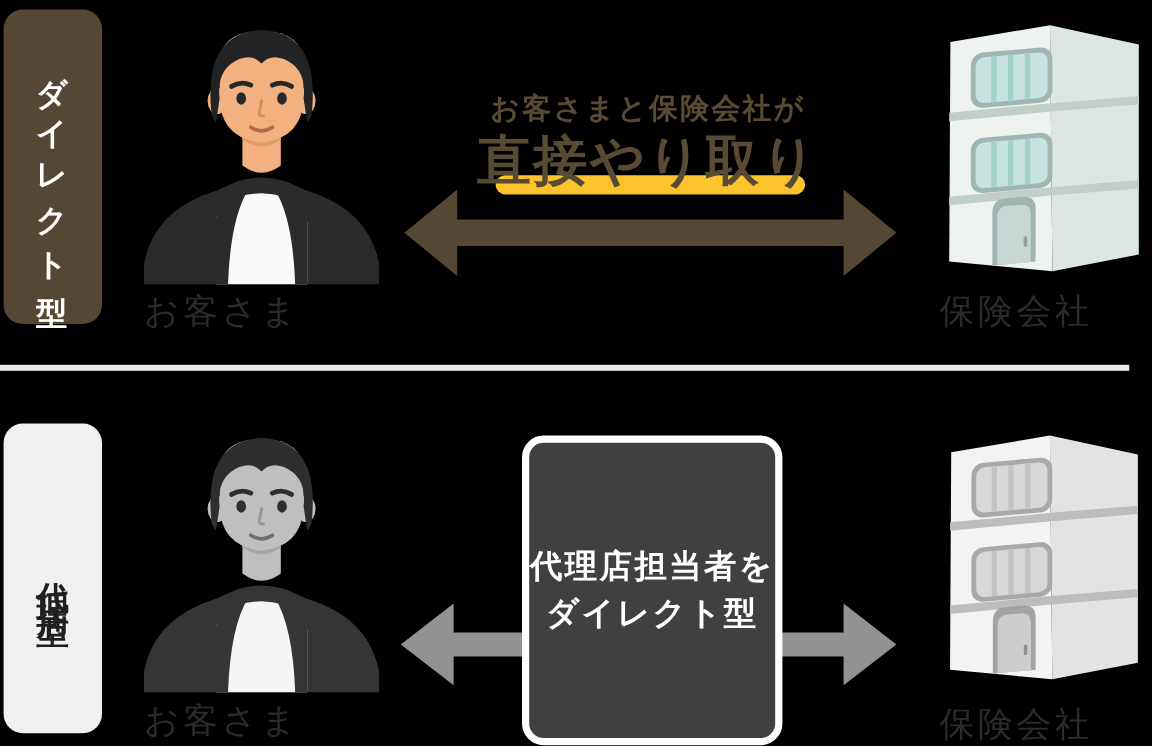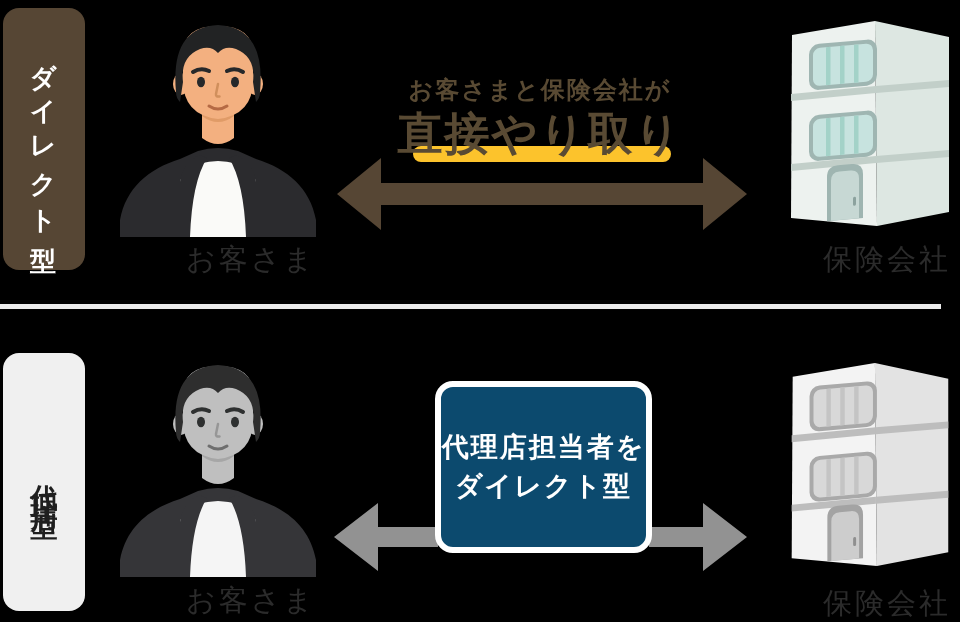--- a/index.html
+++ b/index.html
@@ -20,31 +20,31 @@
   
   .subtitle { left:380px; top:74px; width:320px; text-align:center;
               font-size:24px; font-weight:700; color:#594A33; letter-spacing:2px; }
   .title-wrap { left:380px; top:104px; width:320px; text-align:center; }
   .title-highlight { position:absolute; left:33px; top:42px; width:258px; height:16px;
                      background:#FCC32C; border-radius:8px; z-index:0; }
   .title-text { position:relative; z-index:1; font-size:45px; font-weight:800;
                 color:#594A33; letter-spacing:2px; white-space:nowrap; }
 
   
-  .fig-label { text-align:right; font-size:29px; color:#2B2B2B; letter-spacing:3px; }
+  .fig-label { text-align:left; font-size:29px; color:#2B2B2B; letter-spacing:3px; }
   .lbl-cust-top { left:120px; top:240px; width:196px; }
   .lbl-comp-top { left:783px; top:240px; width:168px; }
   .lbl-cust-bot { left:120px; top:581px; width:196px; }
   .lbl-comp-bot { left:783px; top:584px; width:168px; }
 
   
   .divider { left:0; top:304px; width:941px; height:5px; background:#ECECEC; }
 
   
-  .agency-box { left:435px; top:381px; width:217px; height:172px; background:#0c4a6e;
+  .agency-box { left:435px; top:363px; width:217px; height:258px; background:#404040;
                 border:6px solid #FFFFFF; border-radius:18px; z-index:2;
                 display:flex; flex-direction:column; align-items:center; justify-content:center; }
   .agency-box .line { color:#fff; font-size:27px; font-weight:700;
                       letter-spacing:2px; line-height:39px; white-space:nowrap; }
 
   
   .person-color { --skin:#F3B080; --skinshadow:#E09B67; --hair:#222324; --brow:#26282A;
                   --jacket:#2B2B2E; --shirt:#FAFAF8; --skinline:#D08F5C; --mouth:#B56A44; }
   .person-gray  { --skin:#BFBFBF; --skinshadow:#A6A6A6; --hair:#2E2E2E; --brow:#2E3030;
                   --jacket:#353538; --shirt:#F5F5F5; --skinline:#969696; --mouth:#6E6E6E; }

